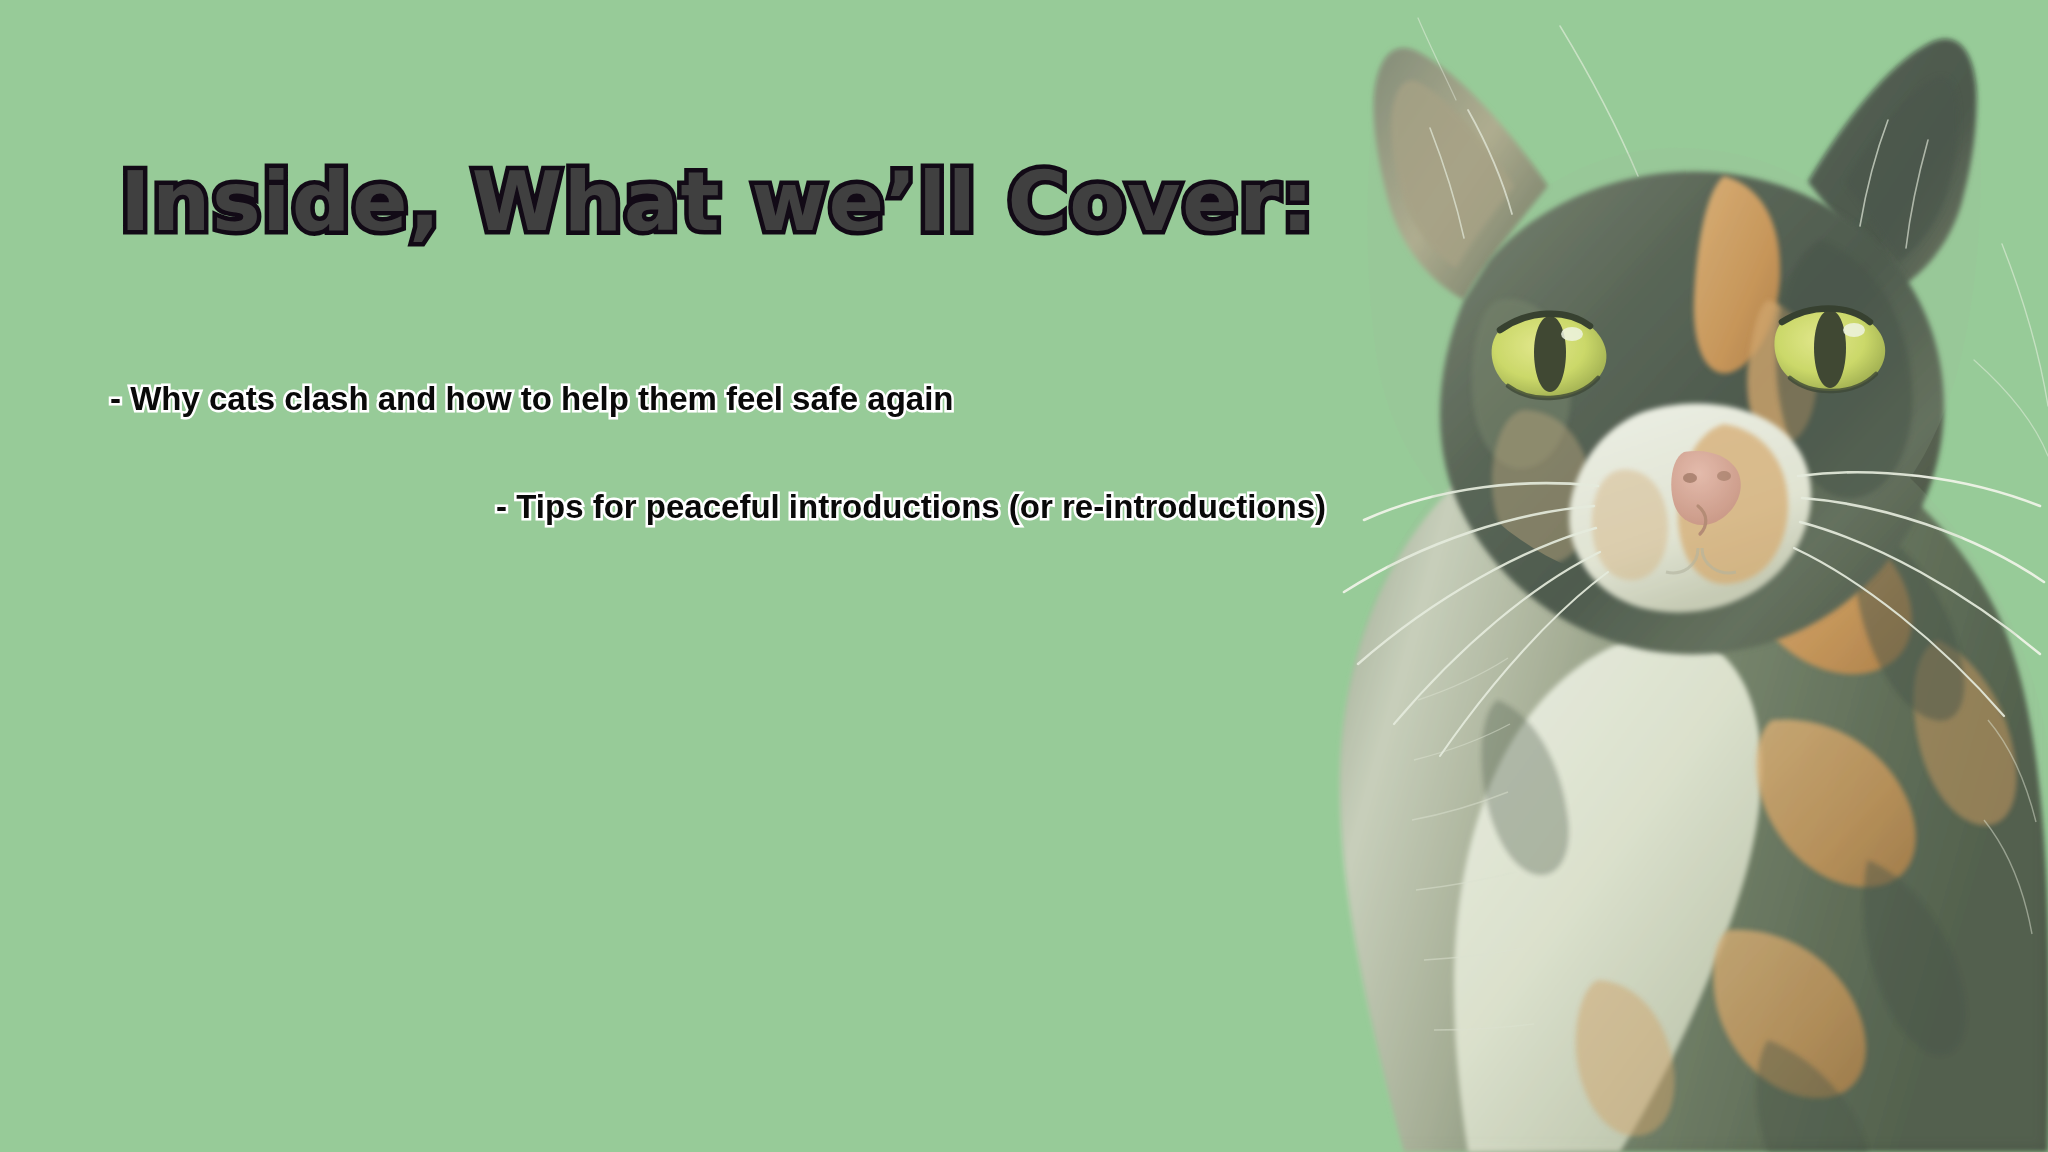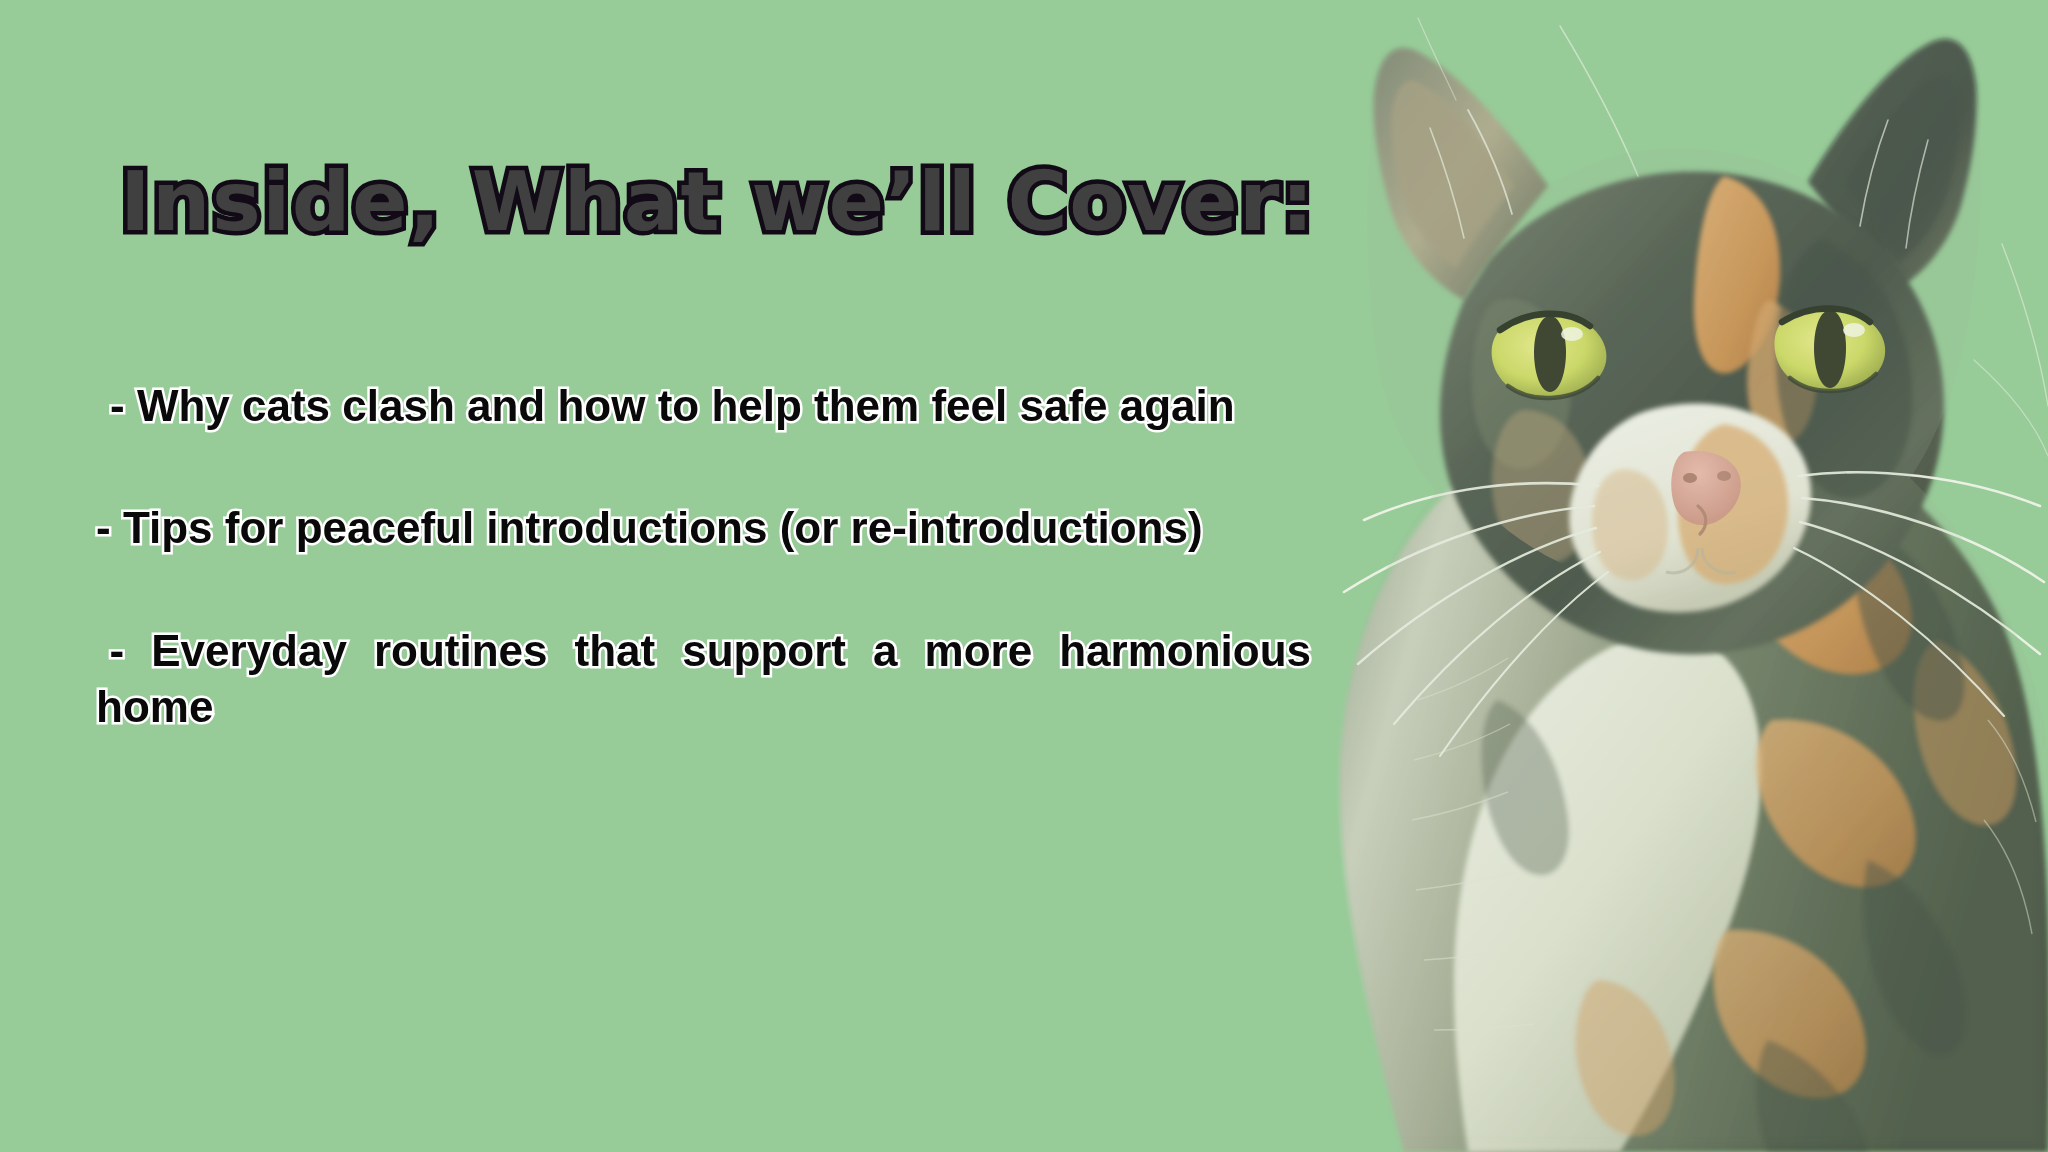--- a/index.html
+++ b/index.html
@@ -37,31 +37,31 @@
   
   #bullets {
     position: absolute;
     left: 96px;
     top: 378px;
     width: 1230px;
   }
   .bullet {
     font-family: "Liberation Sans", sans-serif;
     font-weight: 700;
-    font-size: 44px;
+    font-size: 33px;
     line-height: 1.28;
     color: #090909;
     -webkit-text-stroke: 5px #ffffff;
     paint-order: stroke fill;
     margin-bottom: 66px;
     white-space: pre-wrap;
   }
   .bullet.b1 { padding-left: 14px; }
   .bullet.b2 { padding-left: 0px; }
-  .bullet.b3 { padding-left: 0px; }
+  .bullet.b3 { padding-left: 0px; text-align: right; }
   .bullet.b4 { padding-left: 14px; width: 1000px; }
   .bullet.b5 {
     padding-left: 0px;
     width: 1215px;
     text-align: justify;
     margin-bottom: 0;
   }
 
   
   #cat-photo {
@@ -320,16 +320,15 @@
         <rect x="0" y="0" width="880" height="1152" fill="#9fb899" filter="url(#softBlur)"></rect>
       </g>
     </svg>
   </div>
 
   <h1 id="title">Inside, What we’ll Cover:</h1>
 
   <div id="bullets">
     <div class="bullet b1">- Why cats clash and how to help them feel safe again</div>
     <div class="bullet b3">- Tips for peaceful introductions (or re-introductions)</div>
-    <div class="bullet b5"> -  Everyday  routines  that  support  a  more  harmonious home</div>
   </div>
 
 </div>
 
 </body></html>

